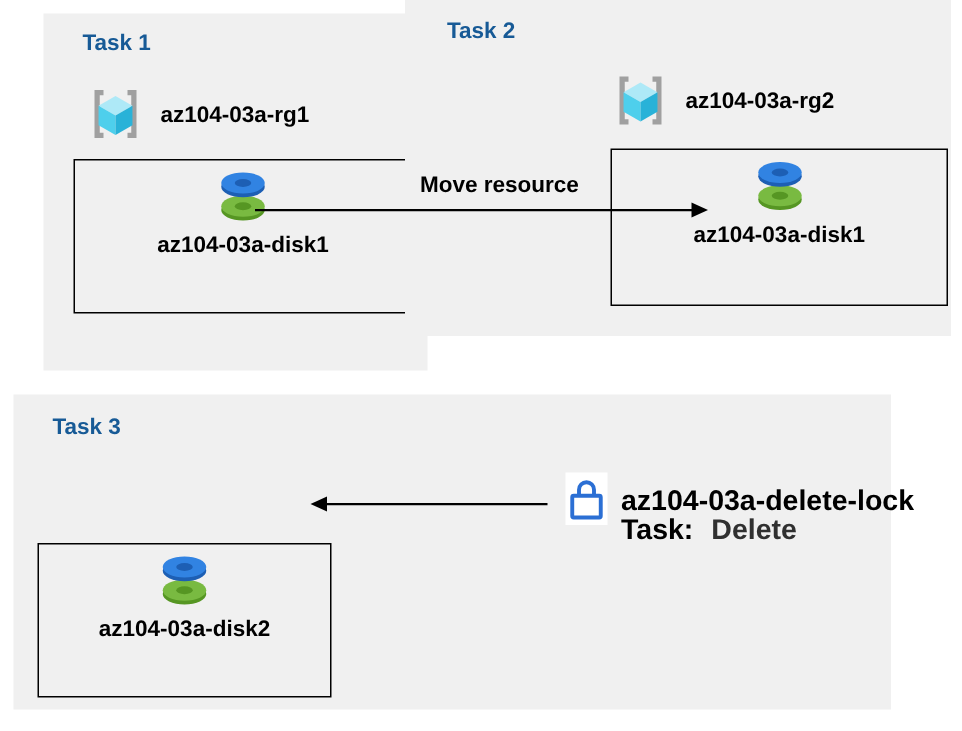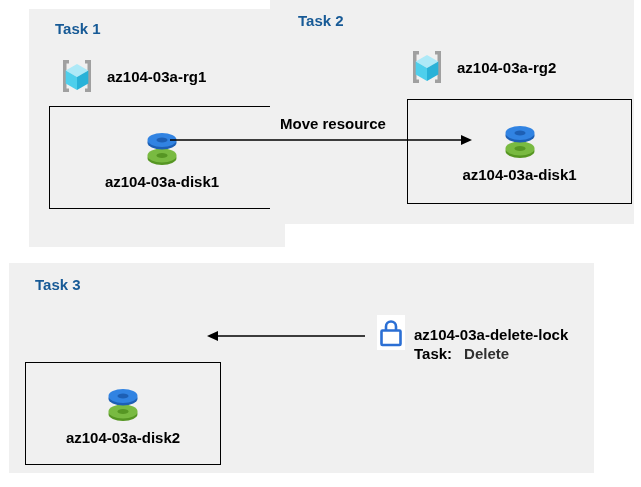--- a/index.html
+++ b/index.html
@@ -39,21 +39,21 @@
   .rg-label, .disk-label {
     font-size: 15px; font-weight: bold; color: #000;
     white-space: nowrap;
   }
 
   .resource-box {
     position: absolute;
     border: 1.5px solid #000;
     display: flex; flex-direction: column; align-items: center;
     box-sizing: border-box;
-    padding-top: 24px;
+    padding-top: 6px;
   }
   #task1-panel .resource-box { left: 20px;  top: 97px; width: 226px; height: 103px; }
   #task2-panel .resource-box { left: 137px; top: 99px; width: 225px; height: 105px; }
   #task3-panel .resource-box { left: 16px;  top: 99px; width: 196px; height: 103px; }
   .resource-box .disk-label { margin-top: 6px; }
 
   .arrow-svg { position: absolute; overflow: visible; }
   #move-arrow   { left: 170px; top: 132px; }
   #lock-arrow   { left: 207px; top: 328px; }
 
@@ -64,21 +64,21 @@
   }
 
   #lock-box {
     position: absolute; left: 368px; top: 52px;
     width: 28px; height: 35px;
     background: #ffffff;
     display: flex; align-items: center; justify-content: center;
   }
   #lock-text {
     position: absolute; left: 405px; top: 62px;
-    font-size: 15px; line-height: 19px; color: #000;
+    font-size: 19px; line-height: 19px; color: #000;
     white-space: nowrap;
   }
   #lock-text .lock-name { font-weight: bold; }
   #lock-text .type-label { font-weight: bold; }
   #lock-text .type-value { font-weight: bold; color: #303030; margin-left: 12px; }
 </style>
 </head>
 <body>
 
 <div id="canvas">

